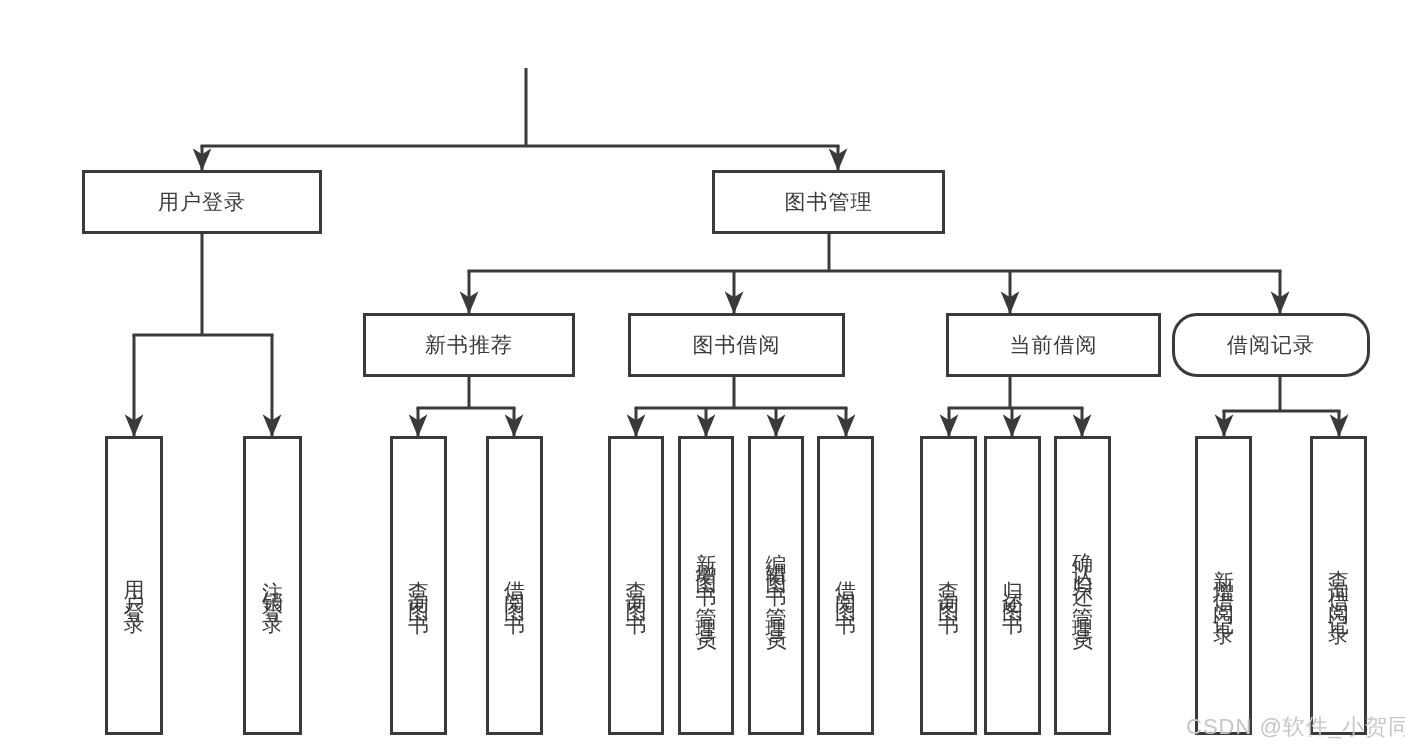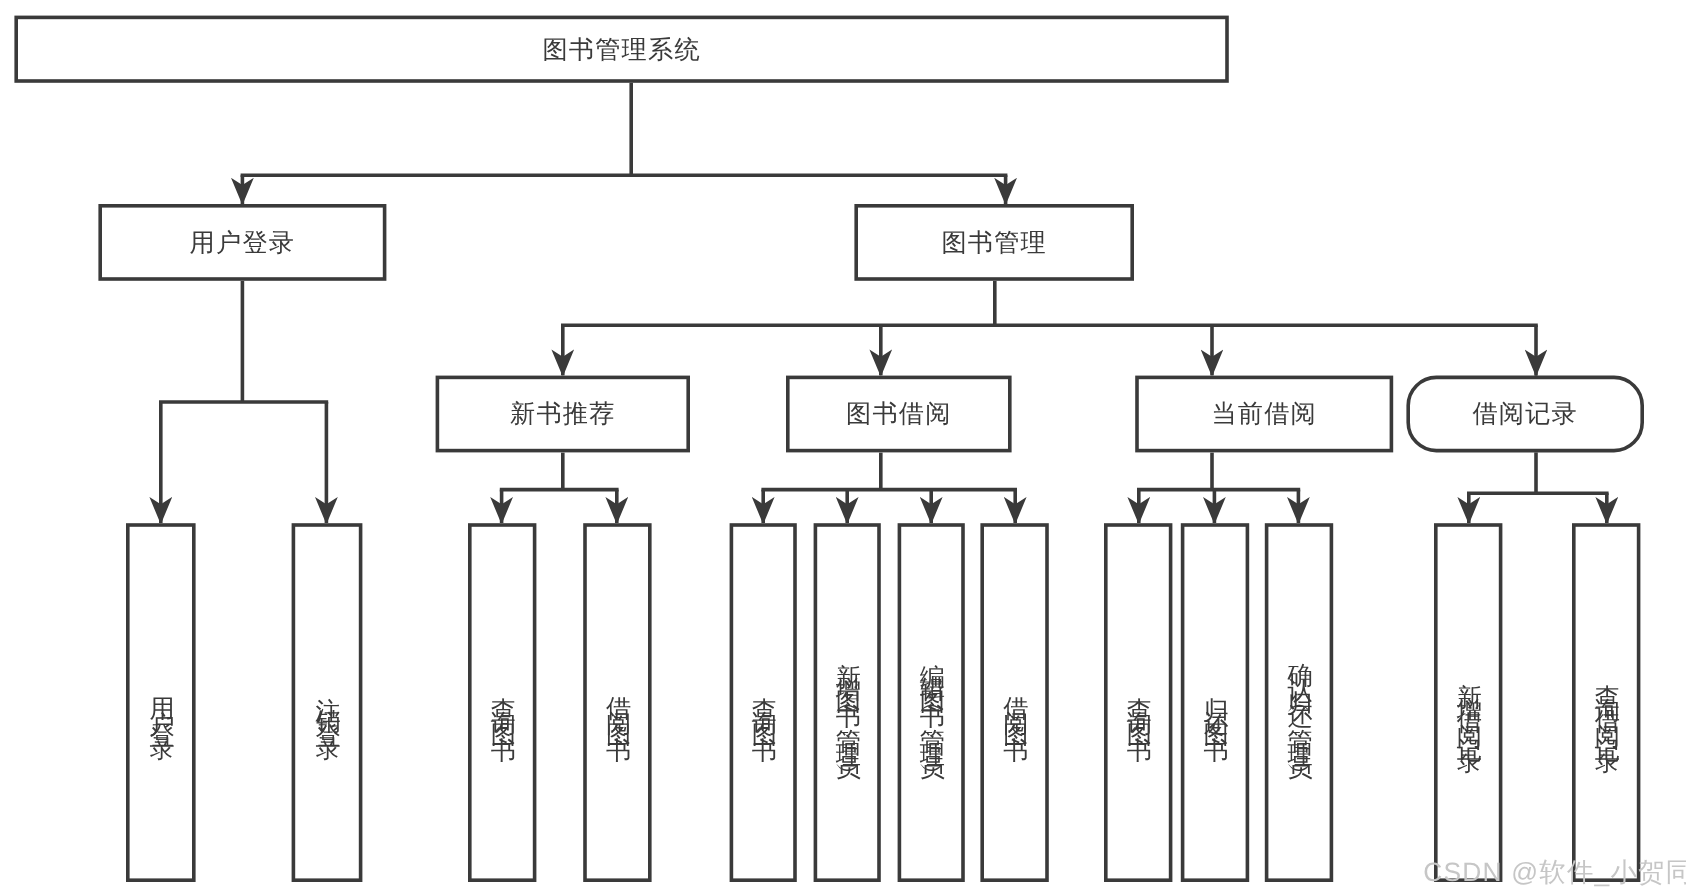--- a/index.html
+++ b/index.html
@@ -100,27 +100,26 @@
       <path d="M1012 408 V436" marker-end="url(#arw)"></path>
       <path d="M1082 408 V436" marker-end="url(#arw)"></path>
 
       <path d="M1280 377 V411"></path>
       <path d="M1222.5 411 H1340.5"></path>
       <path d="M1224 411 V436" marker-end="url(#arw)"></path>
       <path d="M1339 411 V436" marker-end="url(#arw)"></path>
     </g>
   </svg>
 
-  <div class="node" style="left:12px; top:13px; width:1012px; height:56px;">图书管理系统</div>
 
   <div class="node" style="left:82px; top:170px; width:240px; height:64px;">用户登录</div>
   <div class="node" style="left:363px; top:313px; width:212px; height:64px;">新书推荐</div>
 
   <div class="node" style="left:712px; top:170px; width:233px; height:64px;">图书管理</div>
-  <div class="node" style="left:655px; top:313px; width:188px; height:64px;">图书借阅</div>
+  <div class="node" style="left:628px; top:313px; width:217px; height:64px;">图书借阅</div>
   <div class="node" style="left:902px; top:313px; width:215px; height:64px;margin-left:44px;">当前借阅</div>
   <div class="node" style="left:1172px; top:313px; width:198px; height:64px;border-radius:25px;">借阅记录</div>
 
   <div class="node vert" style="left:105px; top:436px; width:58px; height:299px;">用户登录</div>
   <div class="node vert" style="left:243px; top:436px; width:59px; height:299px;">注销登录</div>
 
   <div class="node vert" style="left:390px; top:436px; width:57px; height:299px;">查询图书</div>
   <div class="node vert" style="left:486px; top:436px; width:57px; height:299px;">借阅图书</div>
 
   <div class="node vert" style="left:608px; top:436px; width:56px; height:299px;">查询图书</div>

